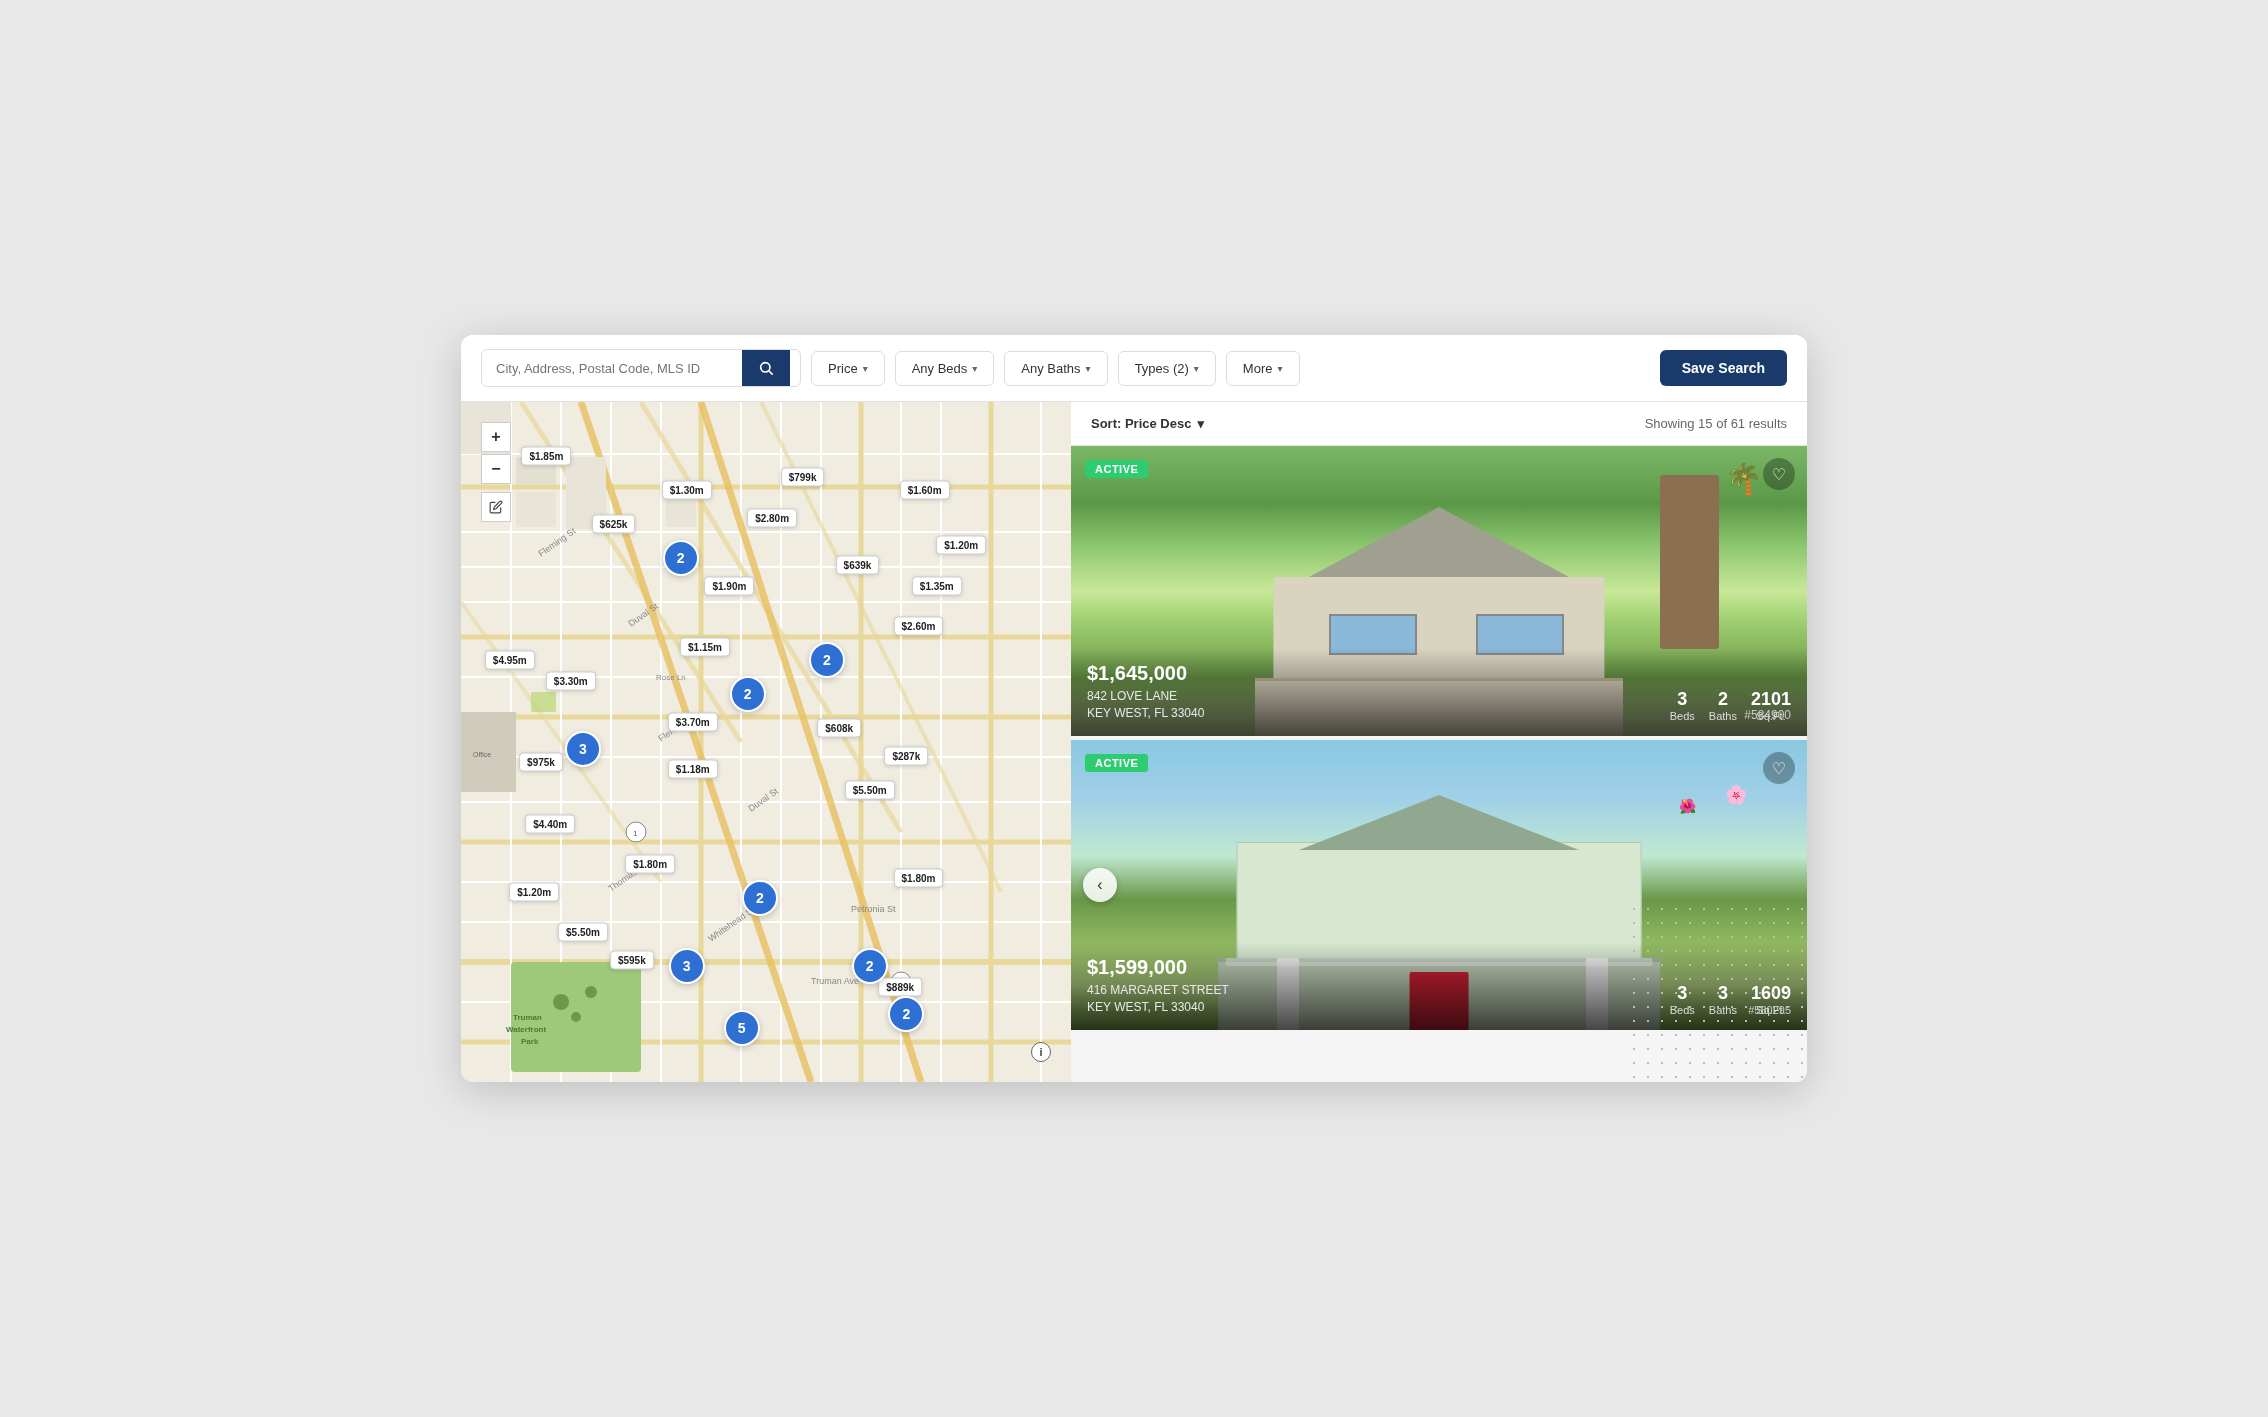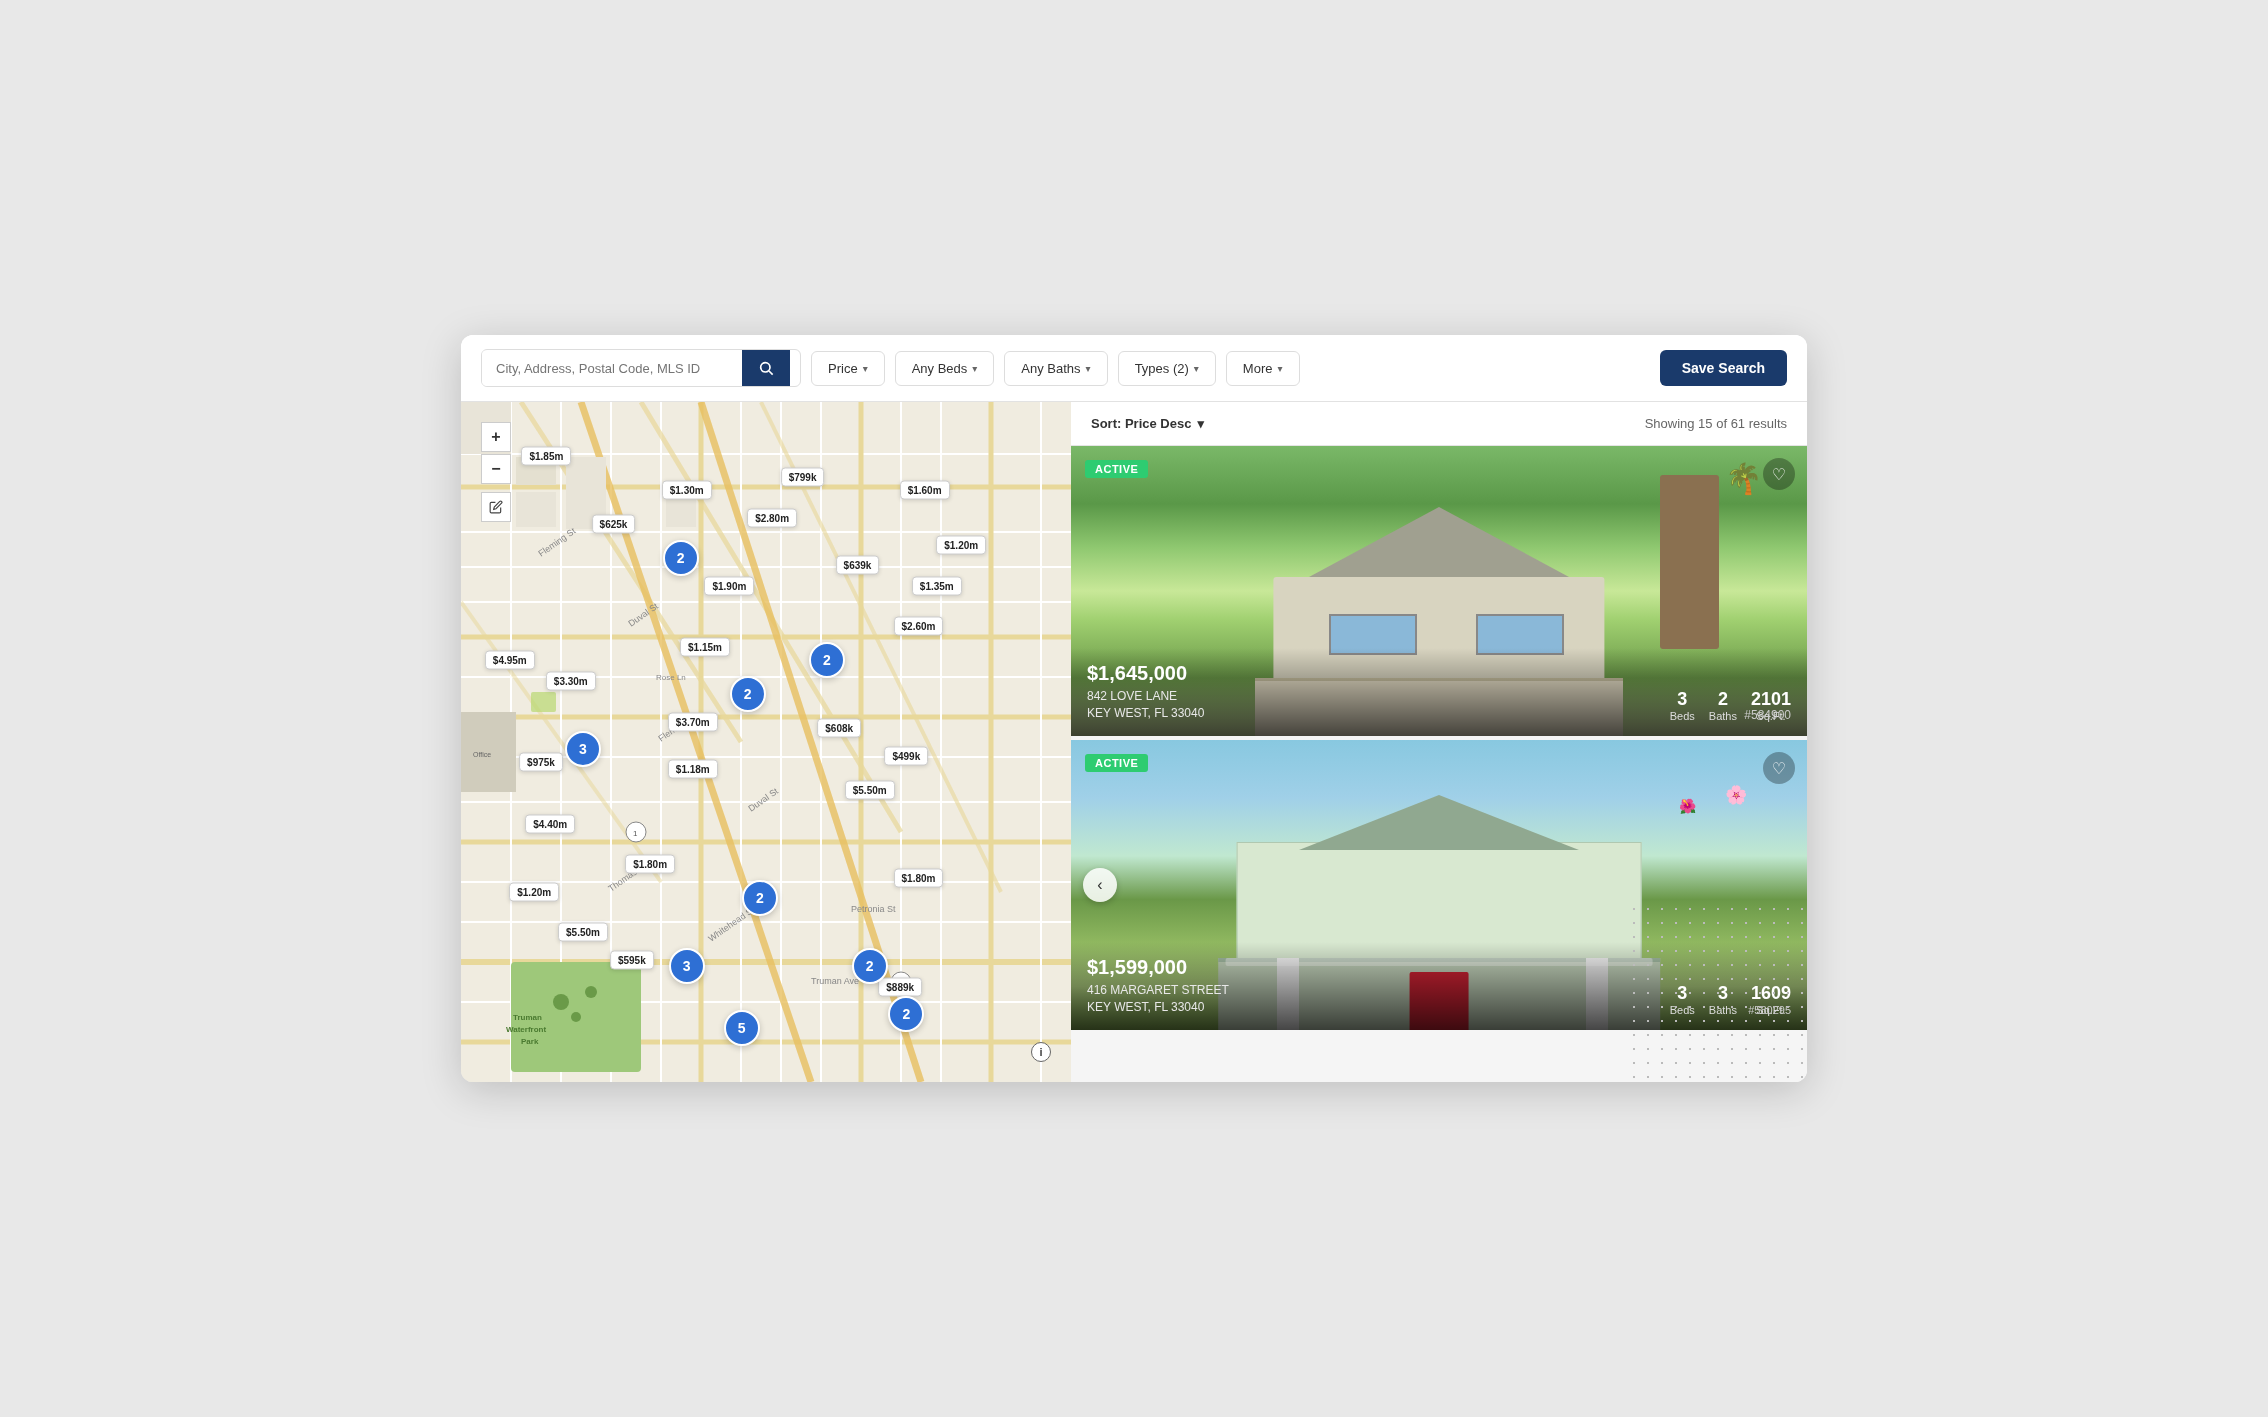--- a/index.html
+++ b/index.html
@@ -529,21 +529,21 @@
           <div class="price-marker" style="left: 65%; top: 24%;">$639k</div>
           <div class="price-marker" style="left: 82%; top: 21%;">$1.20m</div>
           <div class="price-marker" style="left: 78%; top: 27%;">$1.35m</div>
           <div class="price-marker" style="left: 75%; top: 33%;">$2.60m</div>
           <div class="price-marker" style="left: 8%; top: 38%;">$4.95m</div>
           <div class="price-marker" style="left: 18%; top: 41%;">$3.30m</div>
           <div class="price-marker" style="left: 40%; top: 36%;">$1.15m</div>
           <div class="price-marker" style="left: 38%; top: 47%;">$3.70m</div>
           <div class="price-marker" style="left: 38%; top: 54%;">$1.18m</div>
           <div class="price-marker" style="left: 62%; top: 48%;">$608k</div>
-          <div class="price-marker" style="left: 73%; top: 52%;">$499k</div>
+          <div class="price-marker" style="left: 73%; top: 52%;">$287k</div>
           <div class="price-marker" style="left: 67%; top: 57%;">$5.50m</div>
           <div class="price-marker" style="left: 10%; top: 53%; margin-left: 19px;">$975k</div>
           <div class="price-marker" style="left: 12%; top: 62%; margin-left: 16px;">$4.40m</div>
           <div class="price-marker" style="left: 12%; top: 72%;">$1.20m</div>
           <div class="price-marker" style="left: 31%; top: 68%;">$1.80m</div>
           <div class="price-marker" style="left: 75%; top: 70%;">$1.80m</div>
           <div class="price-marker" style="left: 20%; top: 78%;">$5.50m</div>
           <div class="price-marker" style="left: 28%; top: 82%;">$595k</div>
           <div class="price-marker" style="left: 72%; top: 86%;">$889k</div>
           <div class="cluster-marker" style="left: 36%; top: 23%;">2</div>

